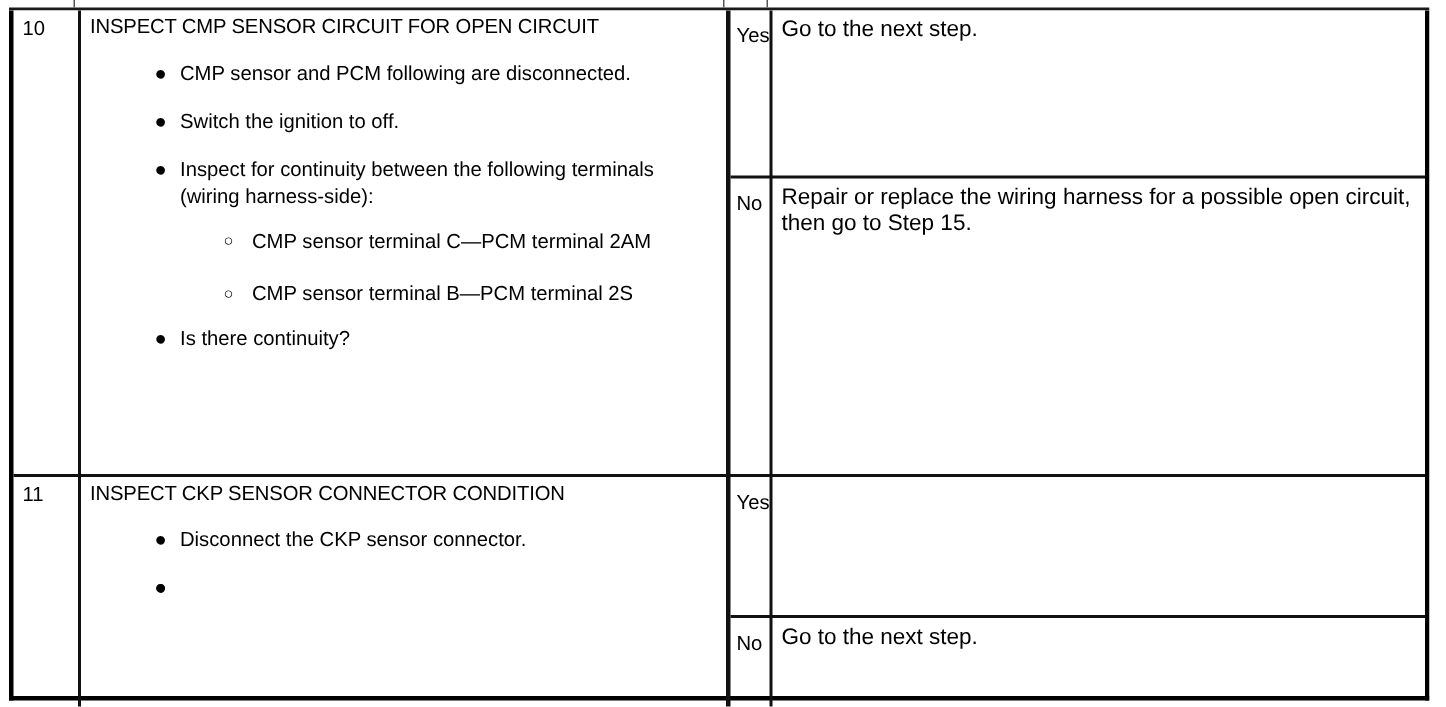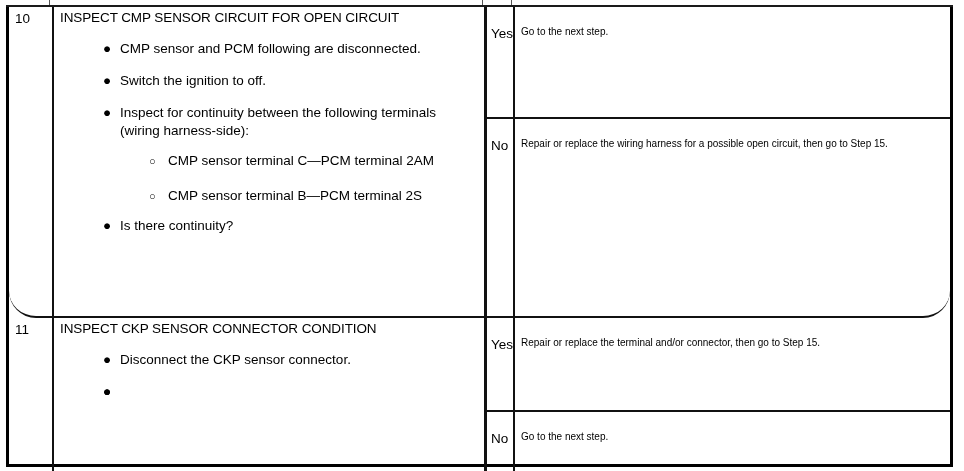--- a/index.html
+++ b/index.html
@@ -53,21 +53,20 @@
     border-right: 3px solid #000;
     border-bottom: 3px solid #000;
     background: #fff;
   }
 
   .row {
     position: absolute;
     left: 0;
     right: 0;
     box-sizing: border-box;
-    border-radius: 27px;
   }
   .row.row-10 { top: 0px;   height: 311px; border-bottom: 2px solid #111; }
   .row.row-11 { top: 311px; height: 176px; }
 
   
   .vrule {
     position: absolute;
     top: 0;
     bottom: 0;
     background: #111;
@@ -154,35 +153,35 @@
     position: absolute;
     left: 478px;
     right: 0;
     box-sizing: border-box;
   }
   .outcome.split { border-bottom: 2px solid #111; }
 
   .outcome .yn-label {
     position: absolute;
     left: 0;
-    top: 14px;
+    top: 4px;
     width: 26px;
     padding: 4px 0 0 4px;
     box-sizing: border-box;
     font-size: 13.5px;
     line-height: 17px;
   }
   .outcome .yn-text {
     position: absolute;
     left: 28px;
     right: 4px;
     top: 0;
-    padding: 16px 0 0 6px;
-    box-sizing: border-box;
-    font-size: 10px;
+    padding: 4px 0 0 6px;
+    box-sizing: border-box;
+    font-size: 15px;
     line-height: 17px;
   }
 
   
   .page-edge {
     position: absolute;
     top: 0;
     left: 953px;
     width: 11px;
     height: 471px;
@@ -278,21 +277,20 @@
             <span class="marker">●</span>
           </li>
           <li>
             <span class="marker">●</span>
           </li>
         </ul>
       </div>
 
       <div class="outcome split" style="top:0; height:94px;">
         <div class="yn-label">Yes</div>
-        <div class="yn-text">Repair or replace the terminal and/or connector, then go to Step 15.</div>
       </div>
 
       <div class="outcome" style="top:94px; height:58px;">
         <div class="yn-label">No</div>
         <div class="yn-text">Go to the next step.</div>
       </div>
     </div>
 
   </div>
 

